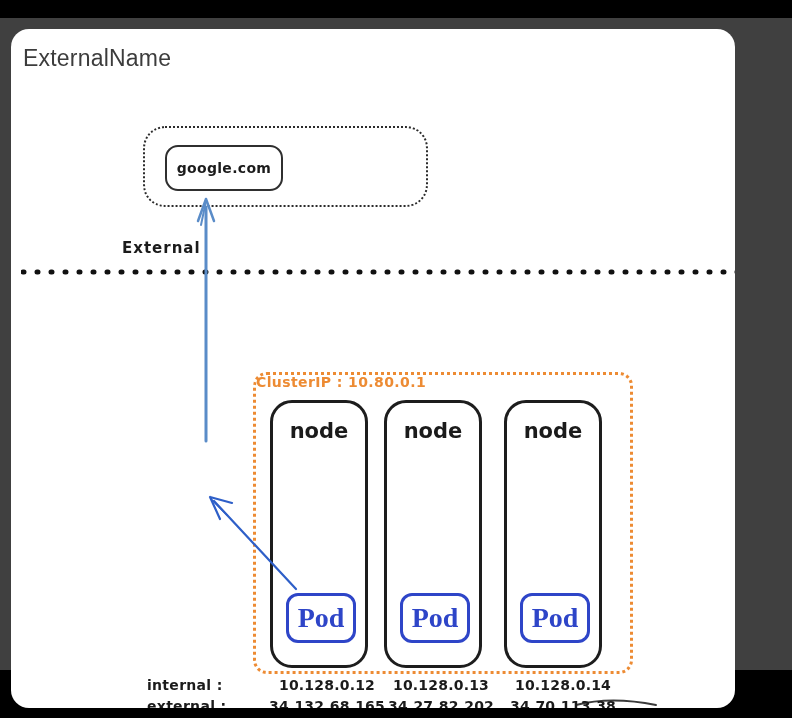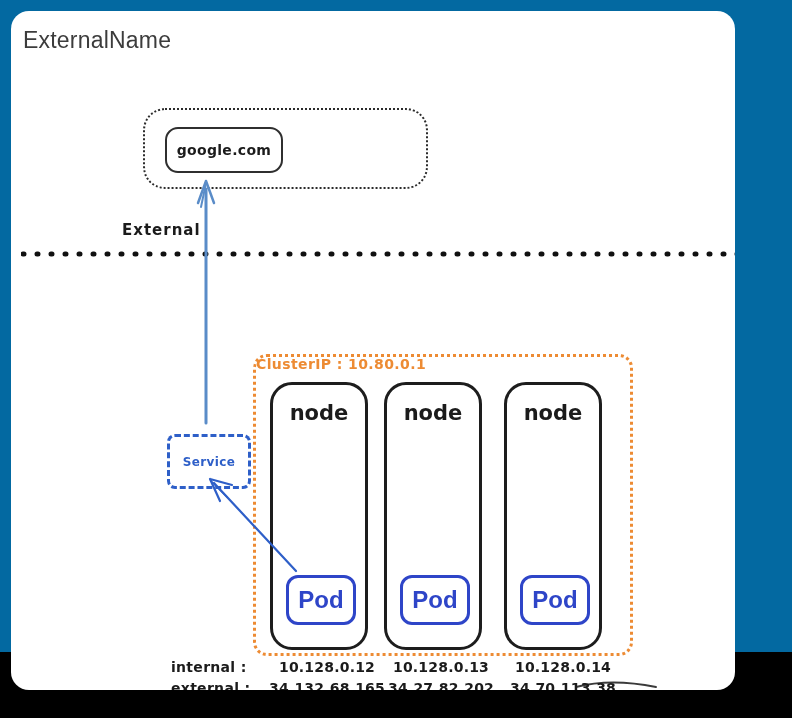--- a/index.html
+++ b/index.html
@@ -10,21 +10,22 @@
     height: 718px;
     overflow: hidden;
   }
   body {
     font-family: "DejaVu Sans", sans-serif;
   }
   #stage {
     position: relative;
     width: 792px;
     height: 652px;
-    background: #0369a1;
+    background: #404040;
+    margin-top: 18px;
   }
   #card {
     position: absolute;
     left: 11px;
     top: 11px;
     width: 724px;
     height: 679px;
     background: #ffffff;
     border-radius: 18px;
     overflow: hidden;
@@ -147,22 +148,22 @@
     width: 70px;
     height: 50px;
     border: 3px solid #2E45C8;
     border-radius: 12px;
     box-sizing: border-box;
     display: flex;
     align-items: center;
     justify-content: center;
   }
   .pod-label {
-    font-family: Liberation Sans, sans-serif;
-    font-size: 24px;
+    font-family: Liberation Serif, serif;
+    font-size: 28px;
     font-weight: 600;
     color: #2E45C8;
   }
   
   #service-box {
     position: absolute;
     left: 156px;
     top: 423px;
     width: 84px;
     height: 55px;
@@ -192,21 +193,21 @@
   
   #ip-table {
     position: absolute;
     left: 130px;
     top: 645px;
     width: 560px;
     height: 45px;
   }
   .ip-rowlabel {
     position: absolute;
-    left: 30px;
+    left: 6px;
     width: 110px;
     text-align: left;
     font-family: "DejaVu Sans", sans-serif;
     font-size: 14px;
     font-weight: 600;
     color: #1b1b1b;
     letter-spacing: 0.3px;
   }
   #ip-rowlabel-0 { top: 3px; }
   #ip-rowlabel-1 { top: 24px; }
@@ -263,23 +264,20 @@
       </div>
 
       <div class="node-box" id="node-box-2">
         <div class="node-label">node</div>
         <div class="pod-box">
           <span class="pod-label">Pod</span>
         </div>
       </div>
     </div>
 
-    <div id="service-box">
-      <span id="service-label">Service</span>
-    </div>
 
     <svg id="arrows" viewBox="0 0 724 679">
 
       <g>
         <line x1="195" y1="412" x2="195" y2="178" stroke="#5A8CC8" stroke-width="3" stroke-linecap="round"></line>
         <path d="M195 170 L187 192 M195 170 L203 192" fill="none" stroke="#5A8CC8" stroke-width="2.5" stroke-linecap="round"></path>
         <path d="M195 172 L190 196" fill="none" stroke="#5A8CC8" stroke-width="2" stroke-linecap="round"></path>
       </g>
 
       <g>

